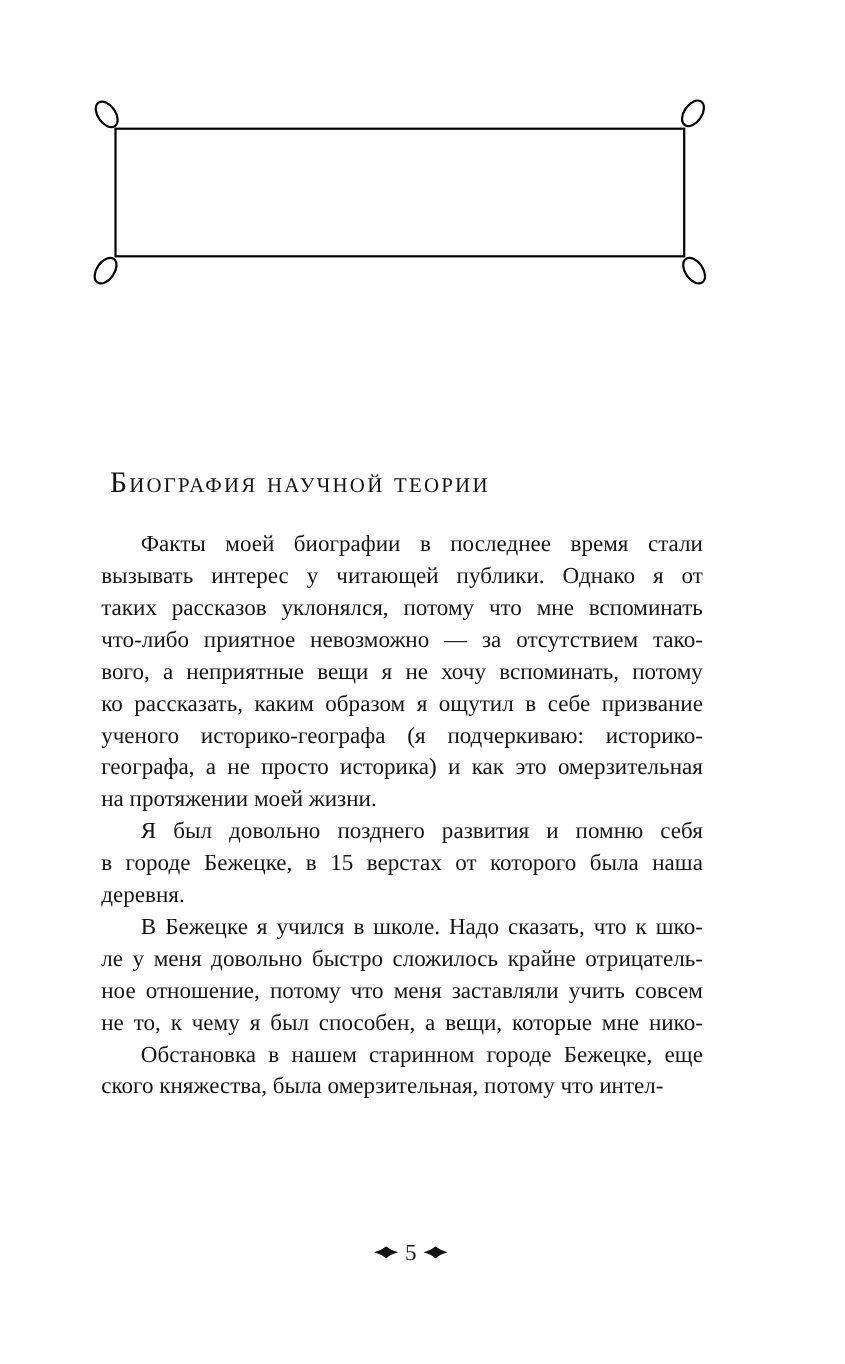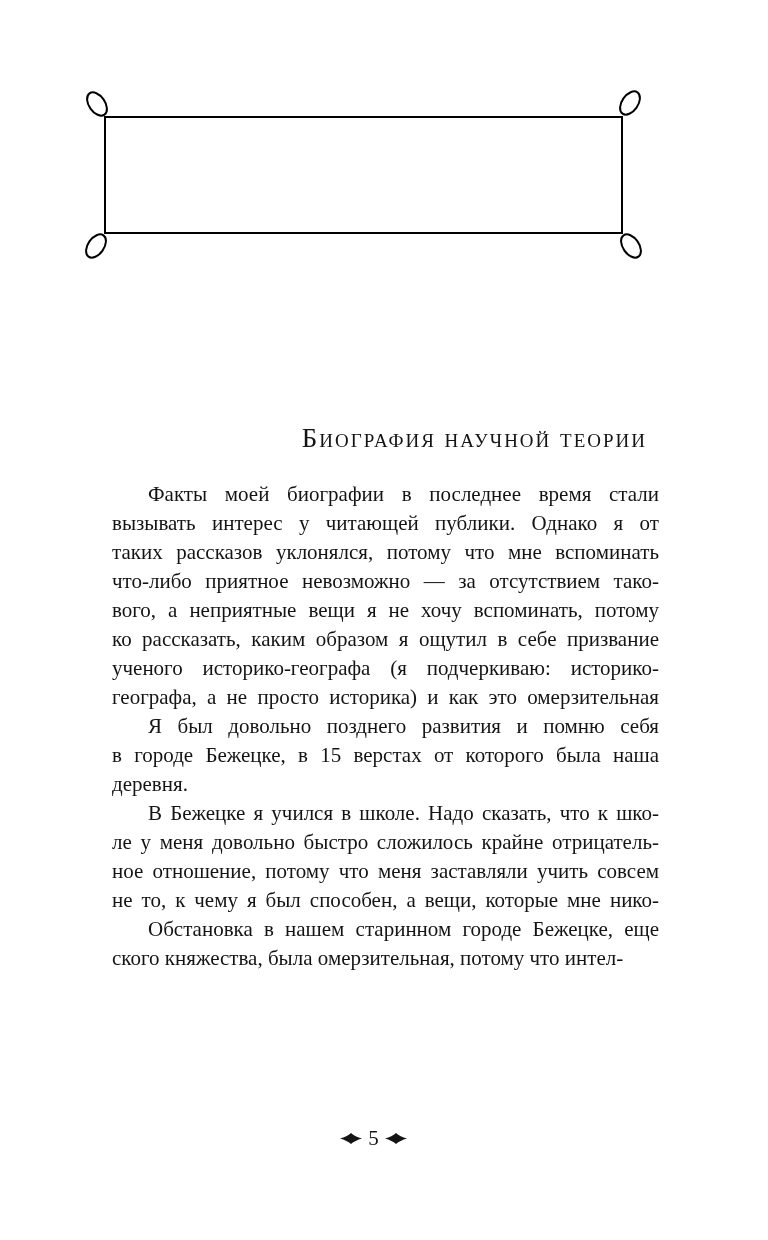--- a/index.html
+++ b/index.html
@@ -19,30 +19,30 @@
   .frame-svg {
     position: absolute;
     left: 0;
     top: 0;
   }
   .title {
     position: absolute;
     left: 100px;
     top: 422px;
     width: 547px;
-    text-align: right;
+    text-align: left;
     font-size: 27px;
     line-height: 32px;
     font-variant: small-caps;
     letter-spacing: 2px;
     color: #141414;
   }
   .body-text {
     position: absolute;
-    left: 112px;
+    left: 92px;
     top: 480px;
     width: 547px;
     font-size: 21px;
   }
   .line {
     height: 29px;
     line-height: 29px;
     text-align: justify;
     text-align-last: justify;
     overflow: visible;
@@ -91,20 +91,21 @@
   <div class="body-text">
       <div>
         <div class="line first">Факты моей биографии в последнее время стали</div>
         <div class="line">вызывать интерес у читающей публики. Однако я от</div>
         <div class="line">таких рассказов уклонялся, потому что мне вспоминать</div>
         <div class="line">что-либо приятное невозможно — за отсутствием тако-</div>
         <div class="line">вого, а неприятные вещи я не хочу вспоминать, потому</div>
         <div class="line">ко рассказать, каким образом я ощутил в себе призвание</div>
         <div class="line">ученого историко-географа (я подчеркиваю: историко-</div>
         <div class="line">географа, а не просто историка) и как это омерзительная</div>
+        <div class="line last">на протяжении моей жизни.</div>
       </div>
       <div>
         <div class="line first">Я был довольно позднего развития и помню себя</div>
         <div class="line">в городе Бежецке, в 15 верстах от которого была наша</div>
         <div class="line last">деревня.</div>
       </div>
       <div>
         <div class="line first">В Бежецке я учился в школе. Надо сказать, что к шко-</div>
         <div class="line">ле у меня довольно быстро сложилось крайне отрицатель-</div>
         <div class="line">ное отношение, потому что меня заставляли учить совсем</div>

